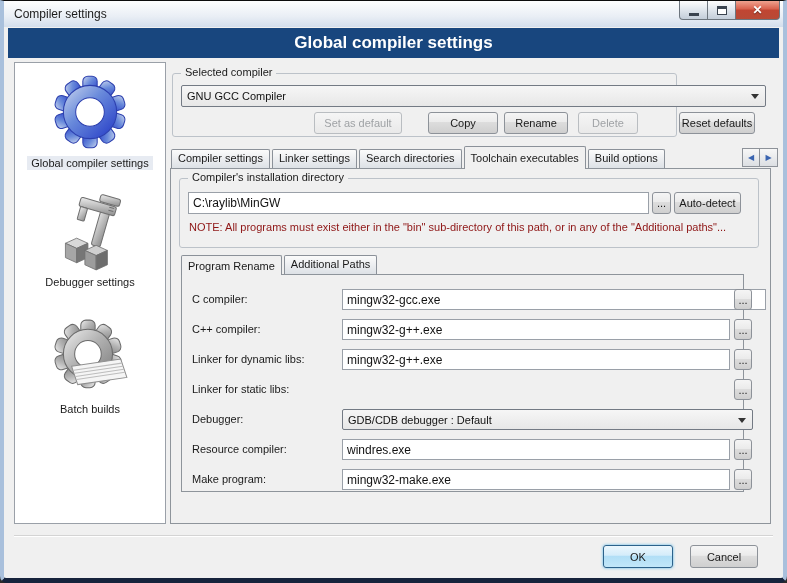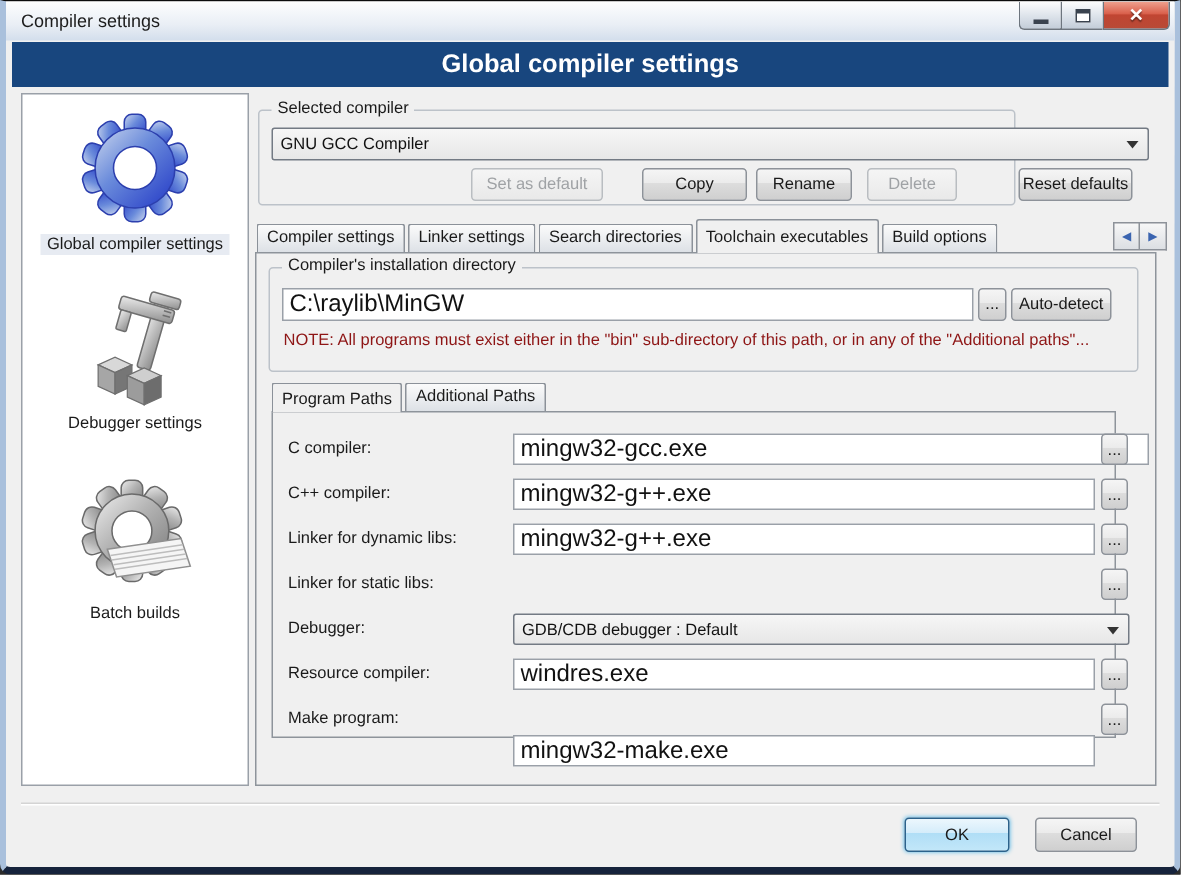--- a/index.html
+++ b/index.html
@@ -37,21 +37,21 @@
   
   .groupbox { position:absolute; border:1px solid #bcc2c9; border-radius:3px; }
   .grouplabel { position:absolute; top:-8px; left:8px; background:#f0f0f0; padding:0 4px; font-size:11px; color:#1a1a1a; white-space:nowrap; }
   
   .btn { position:absolute; border:1px solid #8d9299; border-radius:3px;
     background:linear-gradient(#f5f5f5,#ebebeb 45%,#dddddd 46%,#cfcfcf);
     font-size:11px; color:#1a1a1a; display:flex; align-items:center; justify-content:center; cursor:pointer; white-space:nowrap; }
   .btn.disabled { border-color:#b9bdc1; color:#9fa2a5; background:linear-gradient(#f5f5f5,#e9e9e9); cursor:default; }
   .btn.default-ok { border-color:#2c628b; background:linear-gradient(#ecf7fd,#d4ecfa 45%,#b0def6 46%,#c2e7f9); box-shadow:0 0 3px #55b6e6; }
   
-  .tin { position:absolute; border:1px solid #9aa0a8; background:#fff; font-family:"Liberation Sans",sans-serif; font-size:16px; padding:1px 4px; color:#111; }
+  .tin { position:absolute; border:1px solid #9aa0a8; background:#fff; font-family:"Liberation Sans",sans-serif; font-size:12px; padding:1px 4px; color:#111; }
   .combo { position:absolute; border:1px solid #737a84; border-radius:2px;
     background:linear-gradient(#f6f6f6,#e7e7e7); font-size:11px; color:#111;
     display:flex; align-items:center; padding:0 20px 0 5px; cursor:pointer; white-space:nowrap; }
   .combo .arrow { position:absolute; right:6px; top:50%; margin-top:-2px; width:0; height:0;
     border-left:4px solid transparent; border-right:4px solid transparent; border-top:5px solid #333; }
   
   .tabs { position:absolute; display:flex; align-items:flex-end; overflow:hidden; z-index:4; }
   .tab { height:19px; padding:2px 6px 0; font-size:11px; color:#1a1a1a; margin-right:2px; margin-bottom:1px;
     border:1px solid #8b9199; border-bottom:none; border-radius:2px 2px 0 0;
     background:linear-gradient(#fbfbfb,#dde1e6); cursor:pointer; white-space:nowrap; }
@@ -246,21 +246,21 @@
       <div class="btn" style="left:472px; top:13px; width:19px; height:22px;">
           <span>...</span>
         </div>
       <div class="btn" style="left:494px; top:13px; width:67px; height:22px;">
           <span>Auto-detect</span>
         </div>
       <div class="note">NOTE: All programs must exist either in the "bin" sub-directory of this path, or in any of the "Additional paths"...</div>
     </div>
 
     <div class="tabs sub-tabs">
-      <div class="tab selected"><span>Program Paths</span></div>
+      <div class="tab selected"><span>Program Rename</span></div>
       <div class="tab"><span>Additional Paths</span></div>
     </div>
 
     <div class="sub-panel">
 
       <span class="frow-label" style="top:18px;">C compiler:</span>
       <input class="tin" style="left: 160px; top: 14px; width: 424px; height: 21px;" value="mingw32-gcc.exe">
       <div class="btn" style="left:552px; top:14px; width:18px; height:21px;">
           <span>...</span>
         </div>
@@ -288,21 +288,21 @@
         <span class="arrow"></span>
       </div>
 
       <span class="frow-label" style="top:168px;">Resource compiler:</span>
       <input class="tin" style="left: 160px; top: 164px; width: 388px; height: 21px;" value="windres.exe">
       <div class="btn" style="left:552px; top:164px; width:18px; height:21px;">
           <span>...</span>
         </div>
 
       <span class="frow-label" style="top:198px;">Make program:</span>
-      <input class="tin" style="left: 160px; top: 194px; width: 388px; height: 21px; margin-top: 21px;" value="mingw32-make.exe">
+      <input class="tin" style="left: 160px; top: 194px; width: 388px; height: 21px;" value="mingw32-make.exe">
       <div class="btn" style="left:552px; top:194px; width:18px; height:21px;">
           <span>...</span>
         </div>
     </div>
   </div>
 
   <div class="footer-sep"></div>
   <div class="btn default-ok" style="left:599px; top:544px; width:70px; height:23px;">
       <span>OK</span>
     </div>

